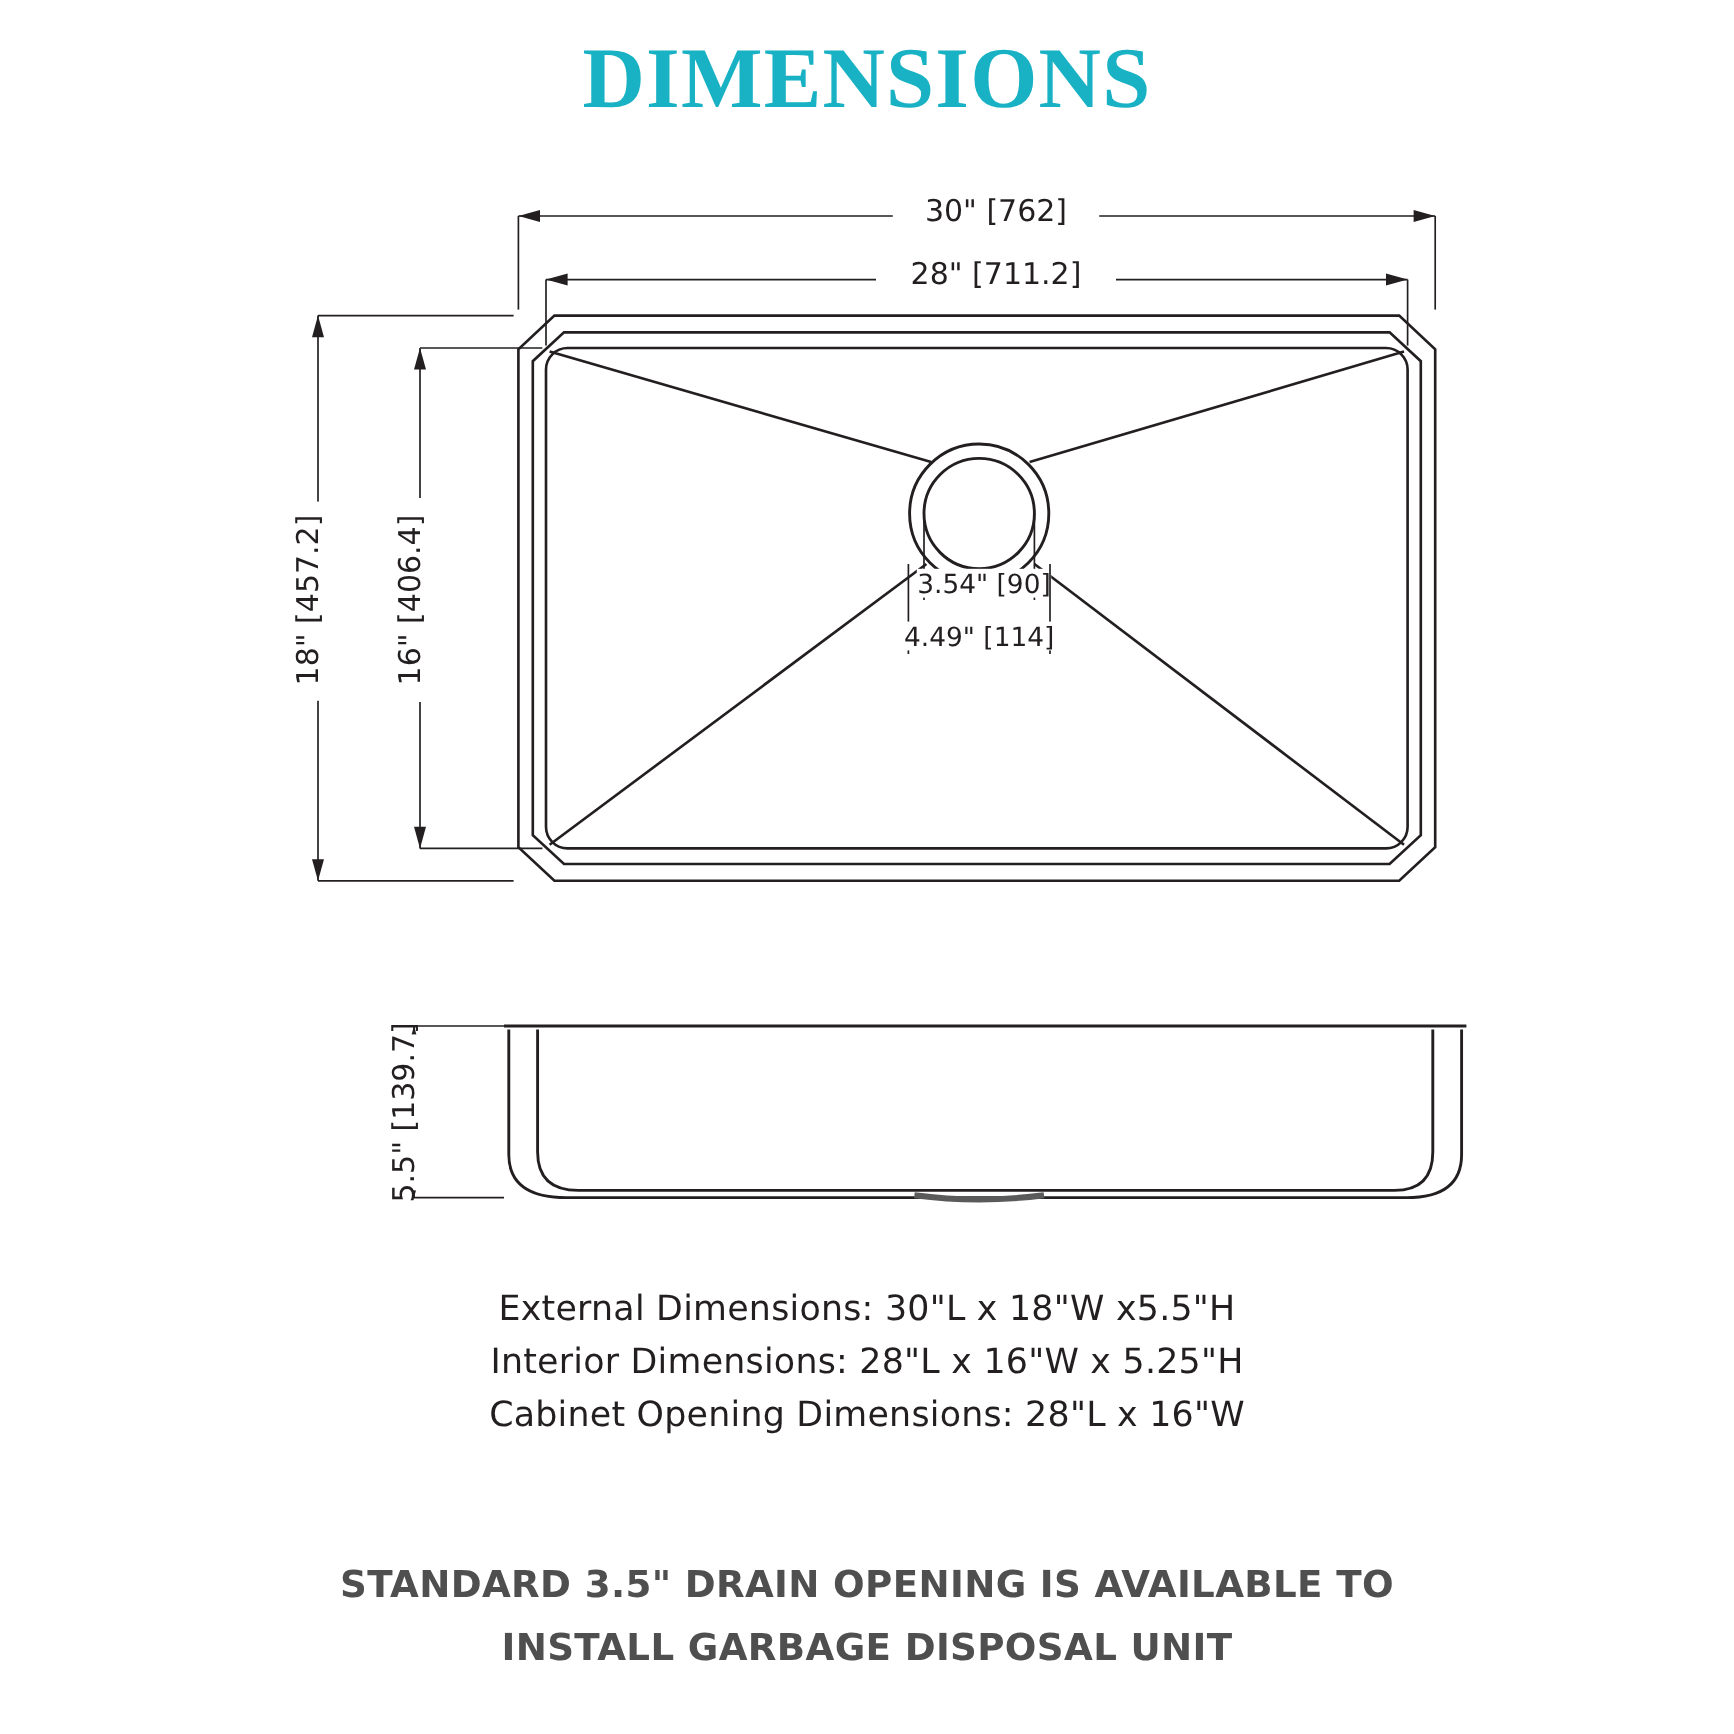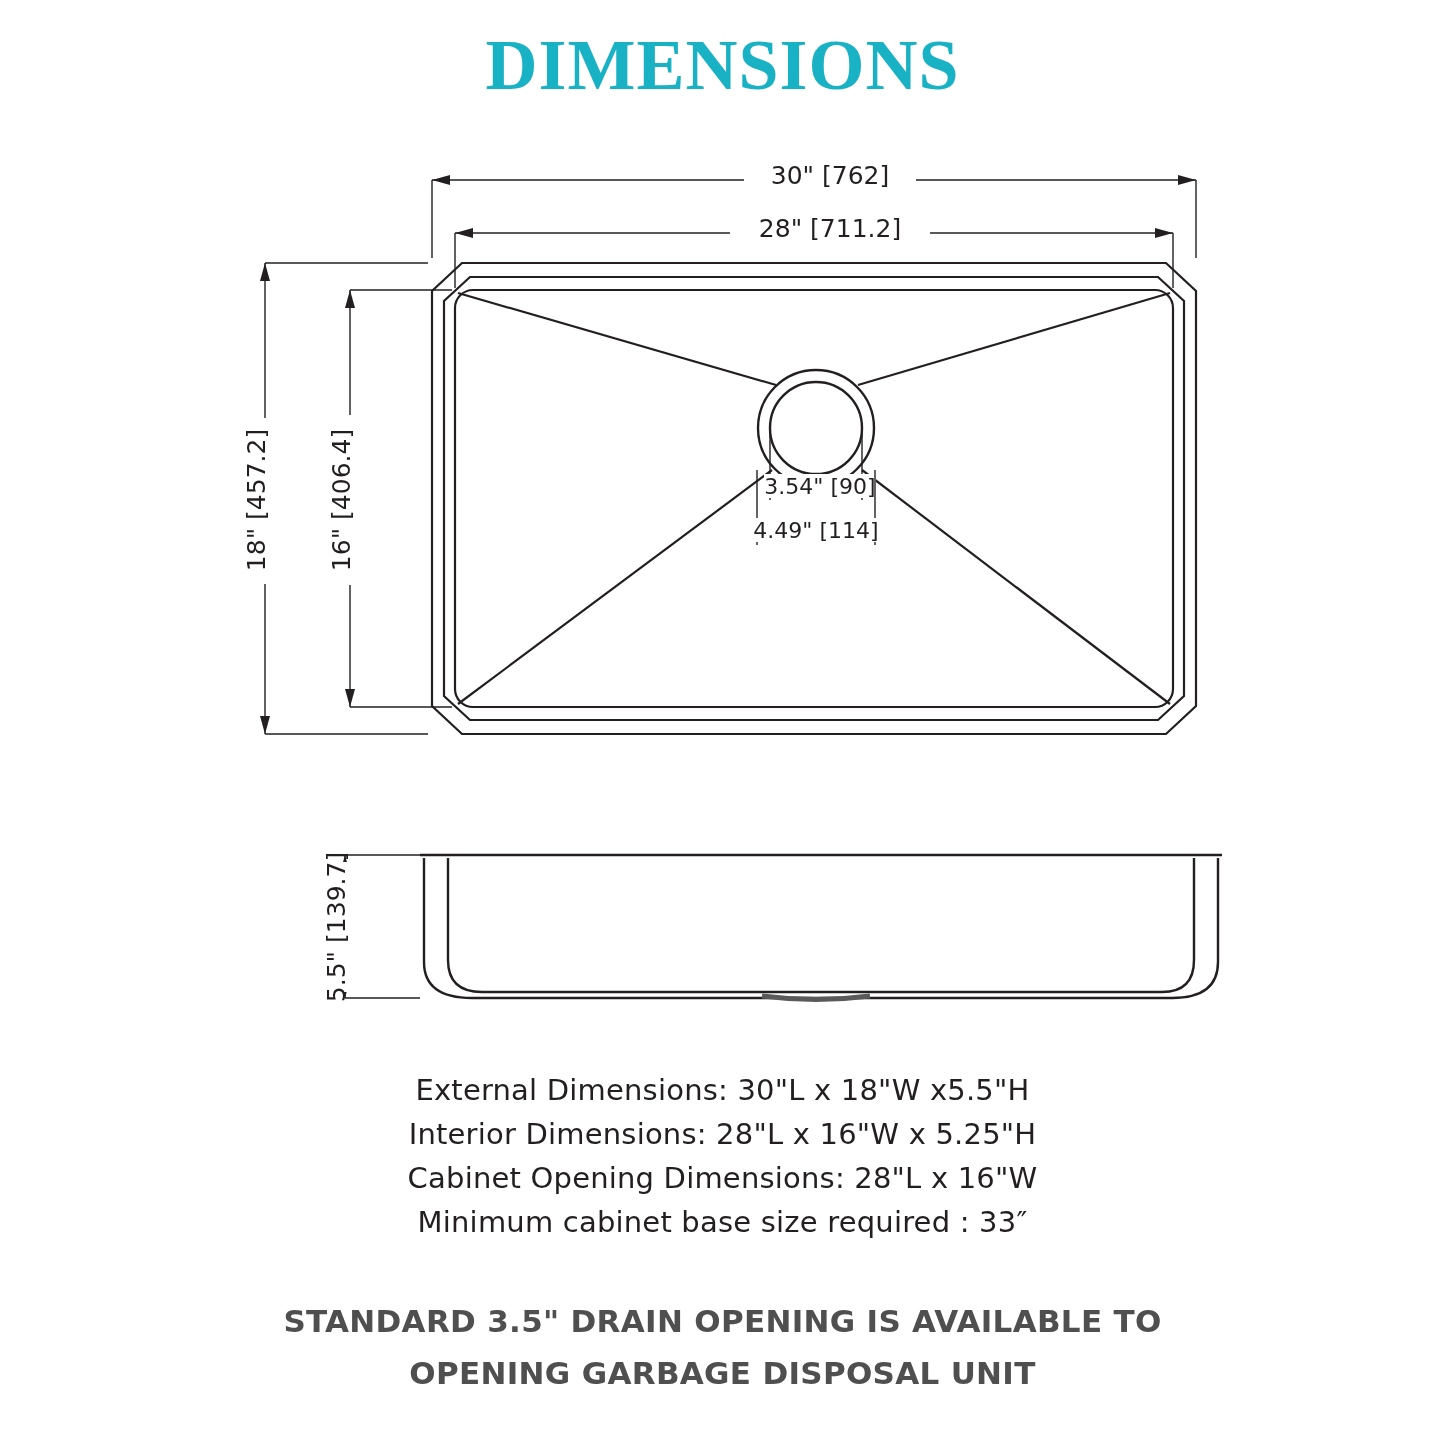--- a/index.html
+++ b/index.html
@@ -178,21 +178,20 @@
       <path d="M 345,998 L 340,980 L 350,980 Z" fill="#231f20" stroke="none"></path>
     </g>
     <rect x="332" y="862" width="26" height="130" fill="#ffffff" stroke="none"></rect>
     <text class="dim" x="345" y="927" font-size="25" text-anchor="middle" transform="rotate(-90 345 927)">5.5" [139.7]</text>
   </svg>
 
   <div class="spec-list">
     <div class="spec-line">External Dimensions: 30"L x 18"W x5.5"H</div>
     <div class="spec-line">Interior Dimensions: 28"L x 16"W x 5.25"H</div>
     <div class="spec-line">Cabinet Opening Dimensions: 28"L x 16"W</div>
-    <div class="spec-line">Minimum cabinet base size required : 33″</div>
   </div>
 
   <div class="footer">
     <div class="footer-line">STANDARD 3.5" DRAIN OPENING IS AVAILABLE TO</div>
-    <div class="footer-line">OPENING GARBAGE DISPOSAL UNIT</div>
+    <div class="footer-line">INSTALL GARBAGE DISPOSAL UNIT</div>
   </div>
 
 </div>
 
 </body></html>

